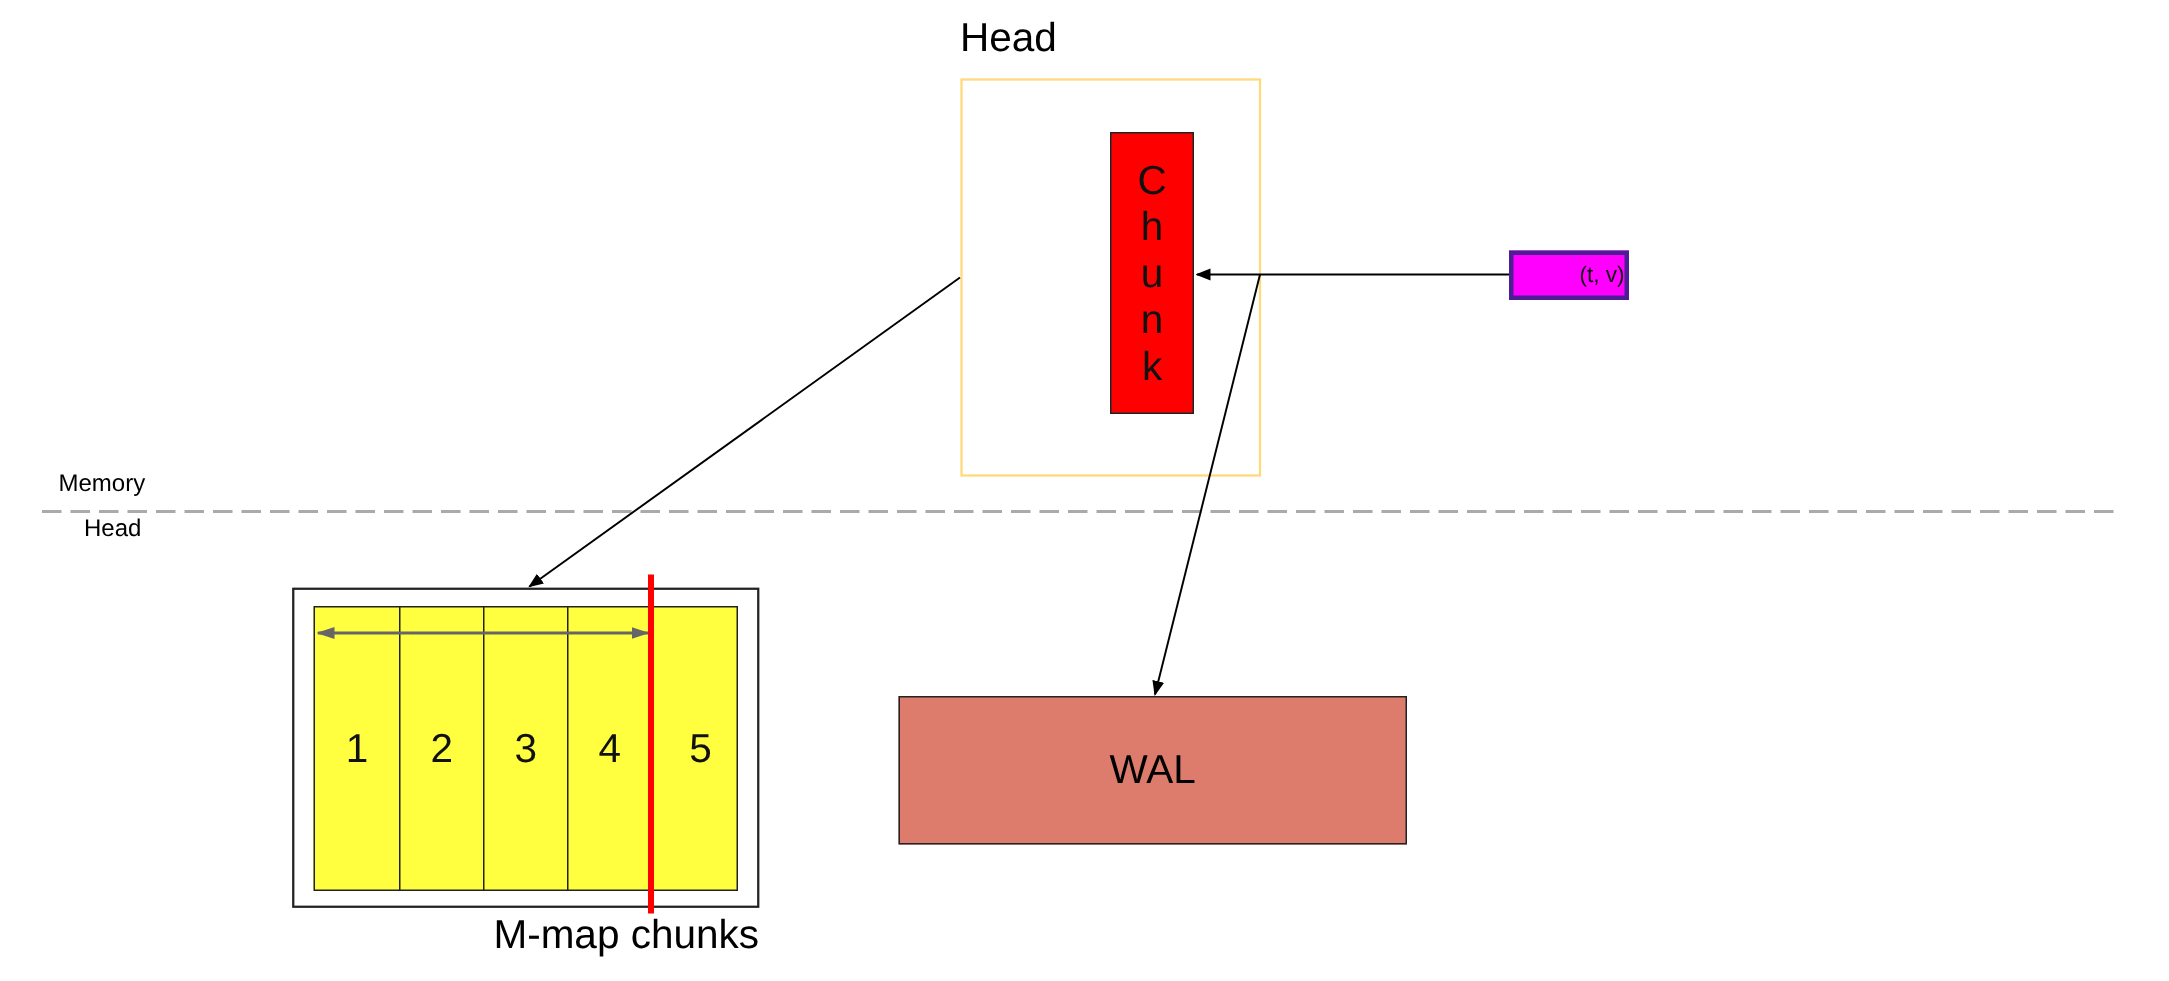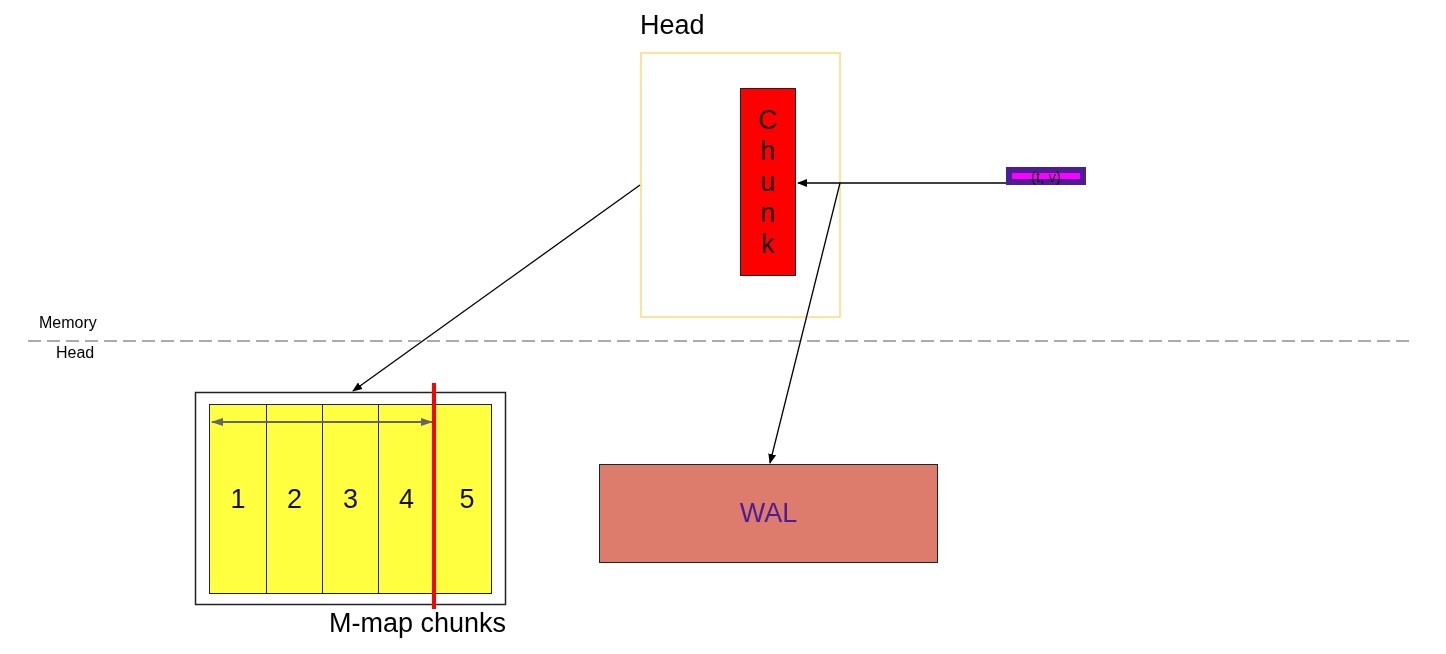--- a/index.html
+++ b/index.html
@@ -43,42 +43,42 @@
       flex-direction: column;
       align-items: center;
       justify-content: center;
       font-size: 27px;
       line-height: 31px;
       color: #111;
     }
     #sample-box {
       position: absolute;
       left: 1006px; top: 167px;
-      width: 80px; height: 18px;
+      width: 80px; height: 33px;
       background: #ff00ff;
-      border: 6px solid #4c1d95;
+      border: 3px solid #4c1d95;
       box-sizing: border-box;
       display: flex;
       align-items: center;
-      justify-content: center;
+      justify-content: flex-end;
       font-size: 15px;
       color: #111;
     }
     #wal-box {
       position: absolute;
       left: 599px; top: 464px;
       width: 339px; height: 99px;
       background: #dd7b6c;
       border: 1px solid #222;
       box-sizing: border-box;
       display: flex;
       align-items: center;
       justify-content: center;
       font-size: 27px;
-      color: #4c1d95;
+      color: #000000;
     }
     .chunk-cell {
       position: absolute;
       top: 404px;
       height: 190px;
       background: #ffff40;
       border: 1px solid #222;
       box-sizing: border-box;
       display: flex;
       align-items: center;

